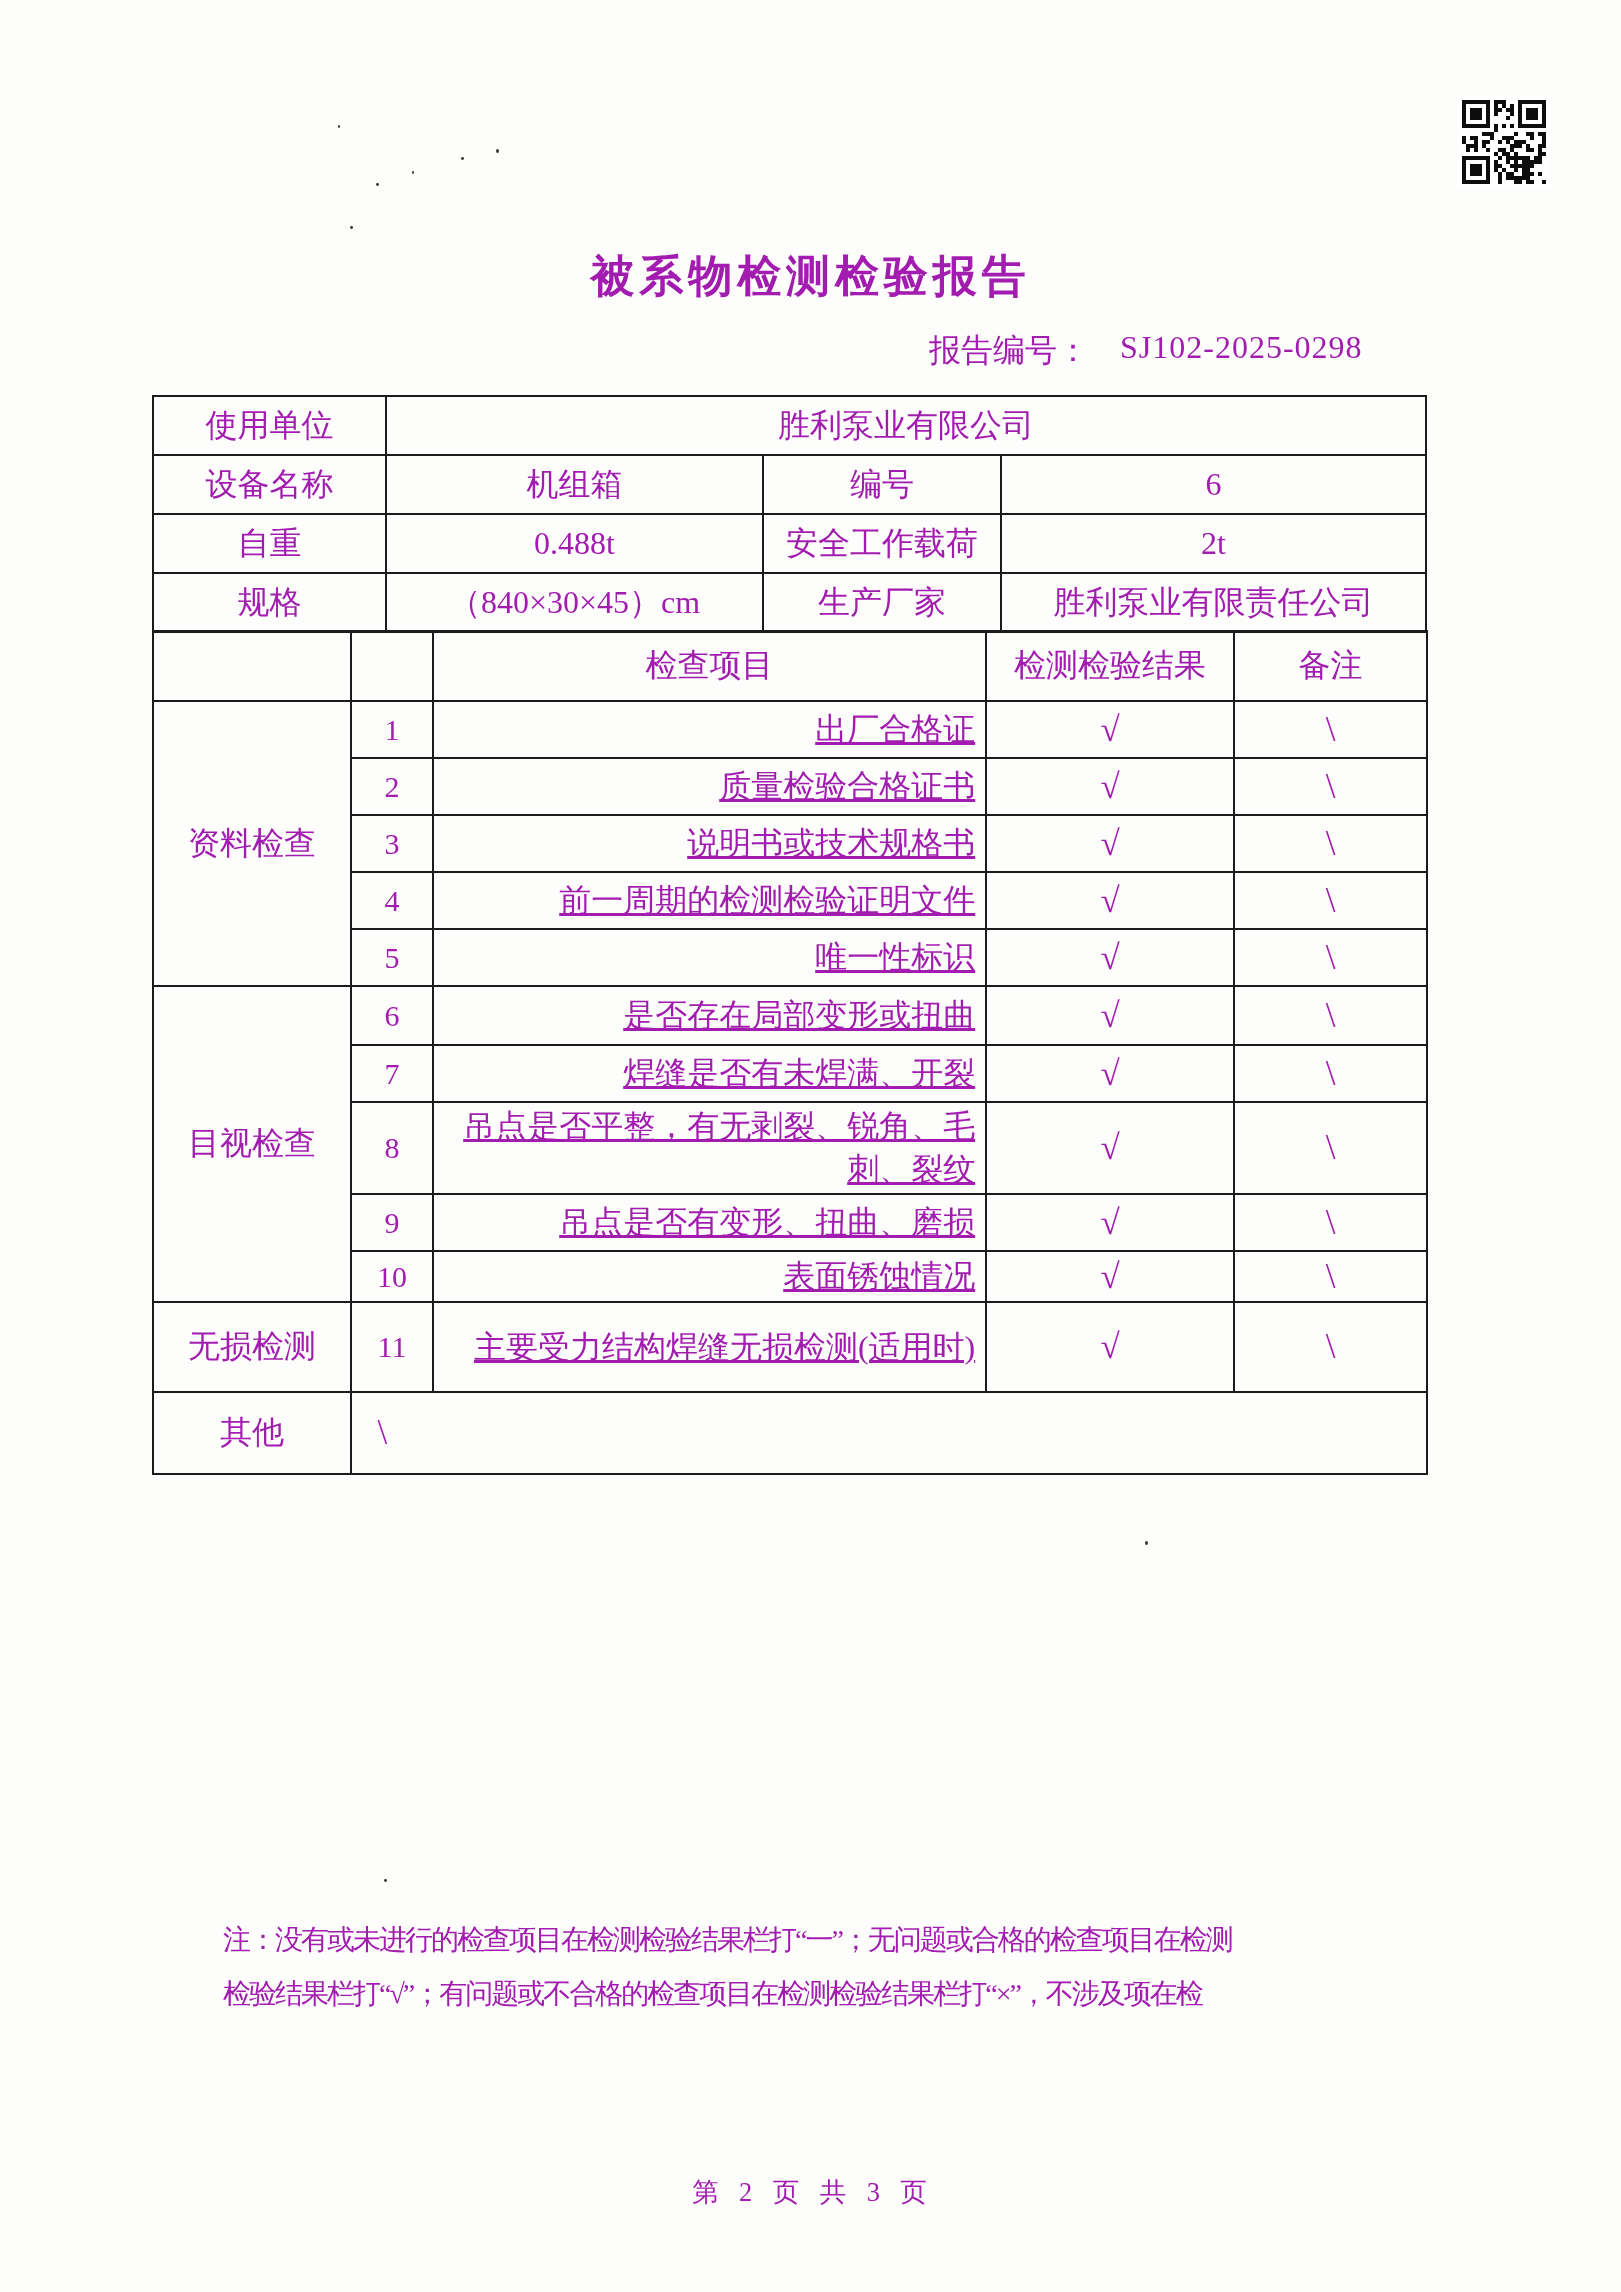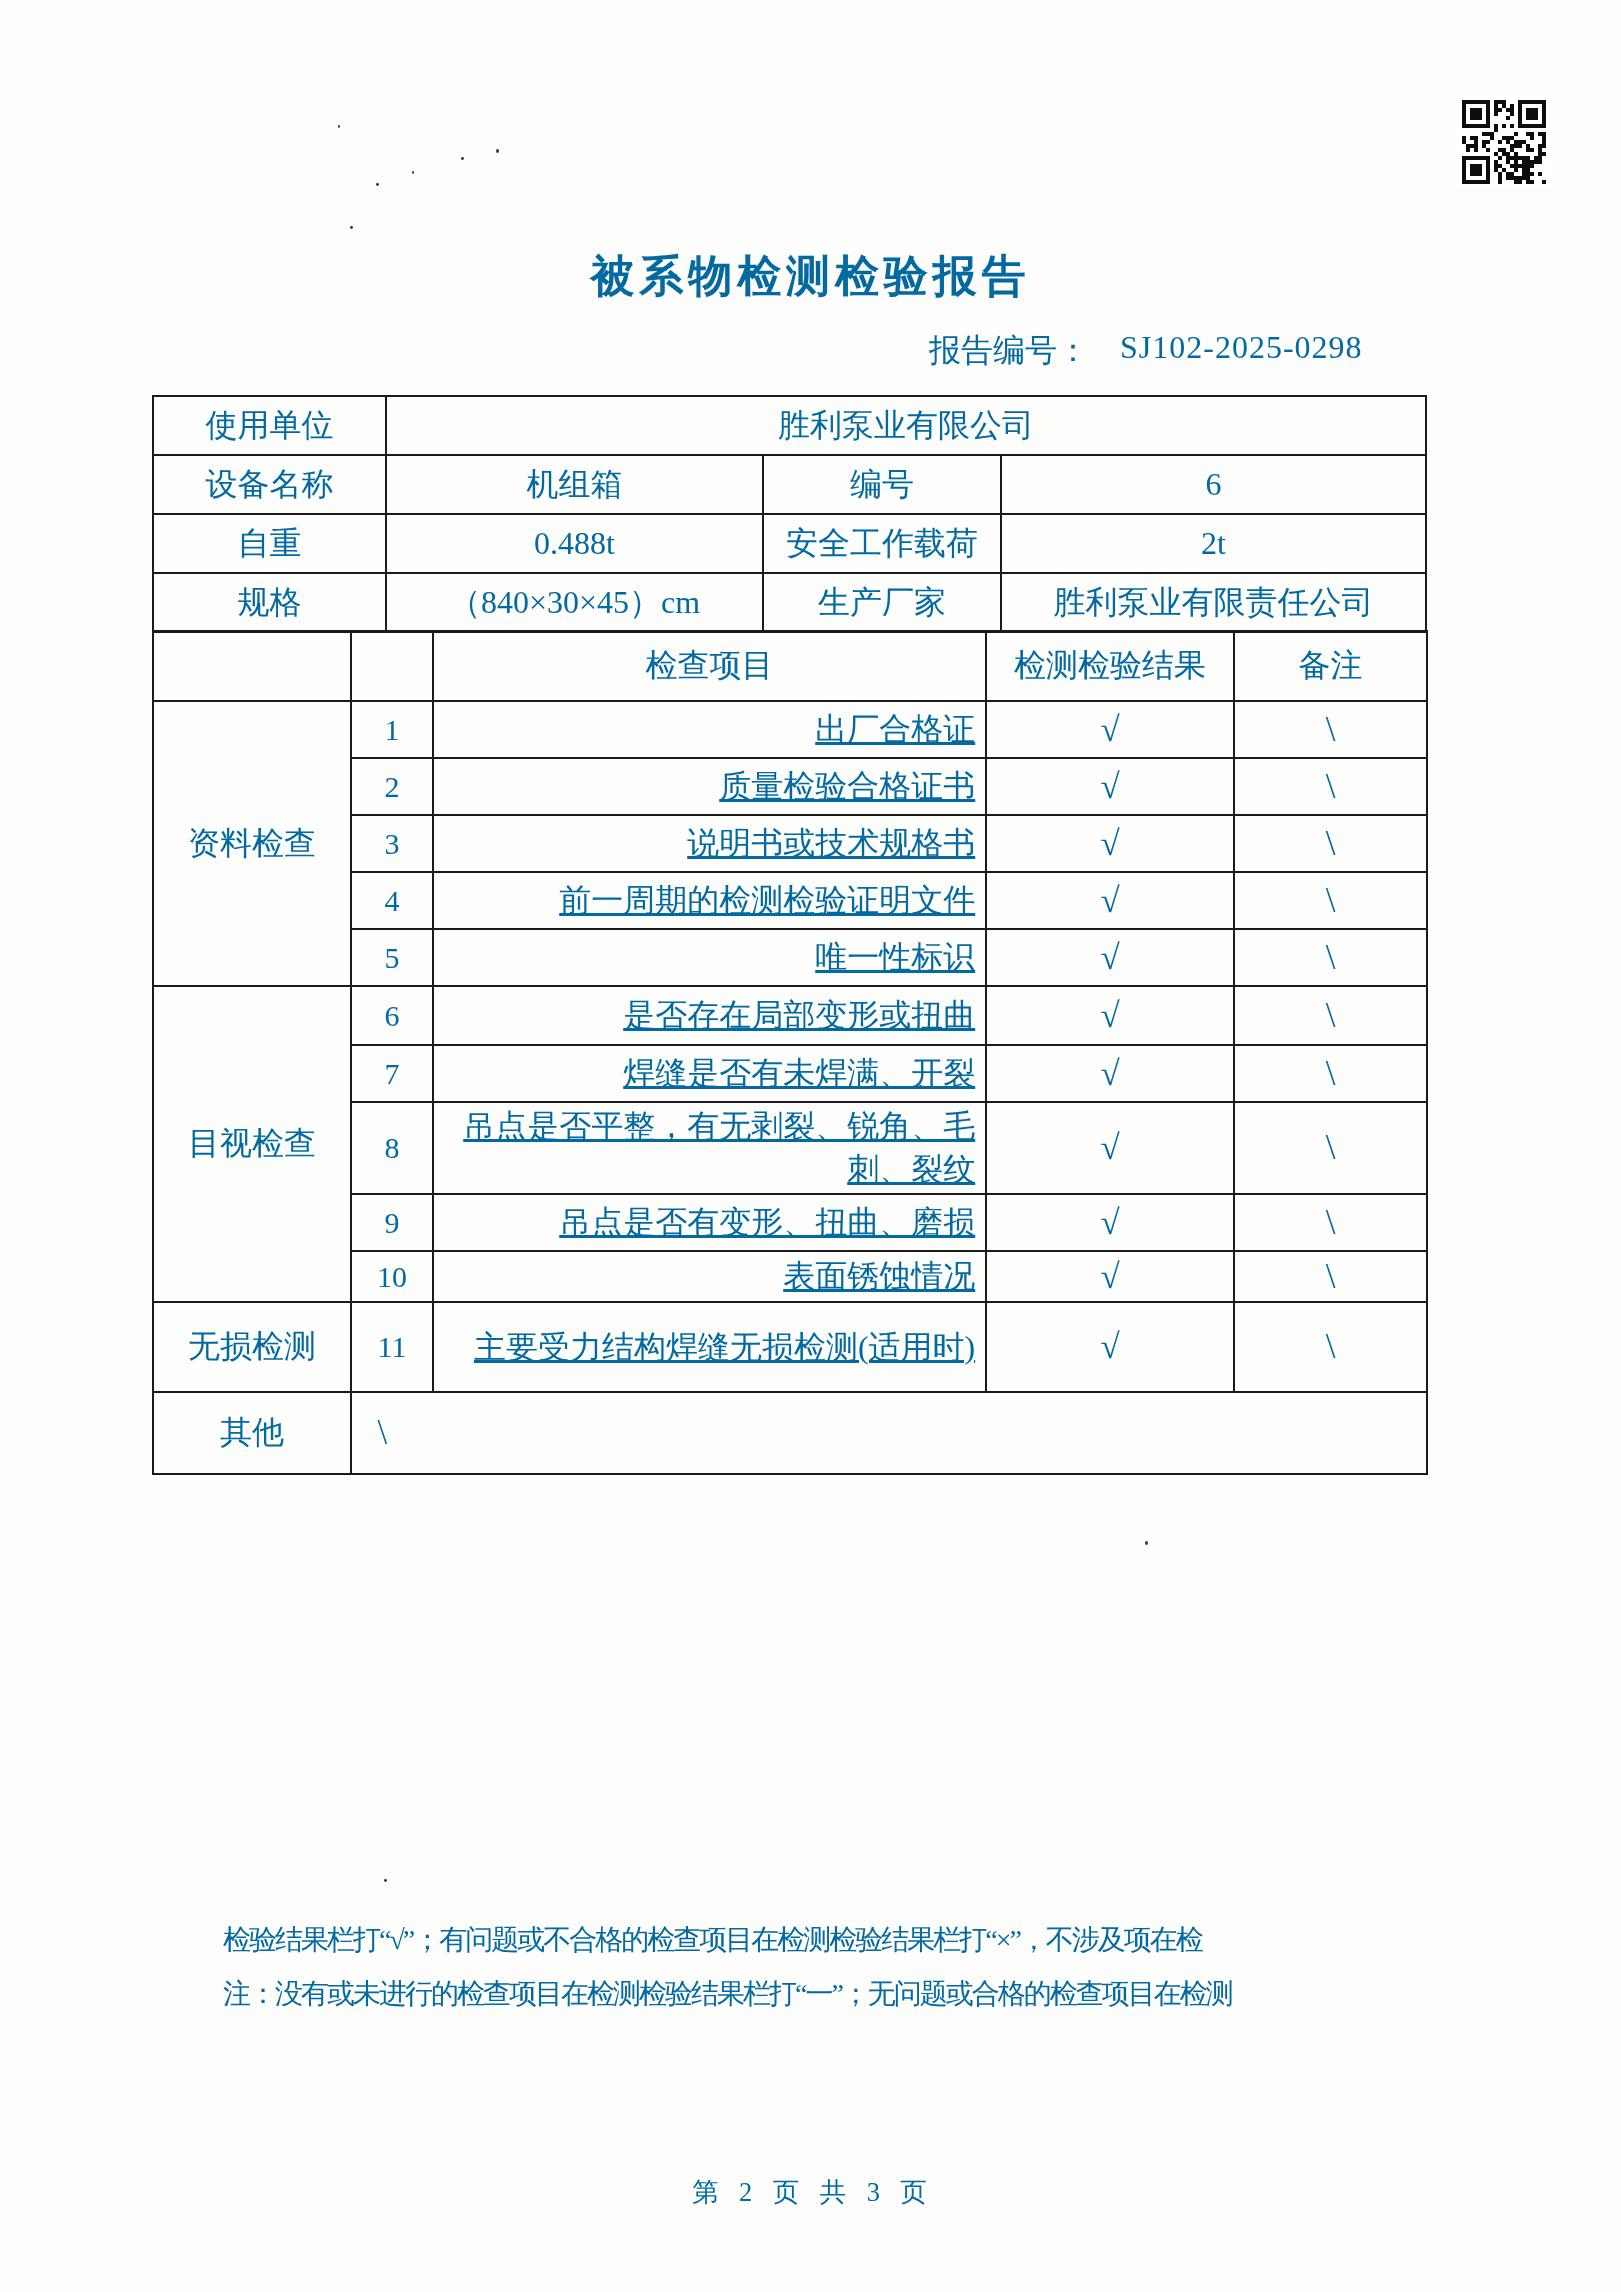--- a/index.html
+++ b/index.html
@@ -1,21 +1,21 @@
 <!DOCTYPE html>
 <html><head>
 <meta charset="utf-8">
 <style>
   html,body{margin:0;padding:0;background:#e8e8e8;}
   .page{
     position:relative;
     width:1621px;height:2293px;
     background:#fdfdfc;
     font-family:"Liberation Serif","DejaVu Serif",serif;
-    color:#0369a1;
+    color:#a21caf;
     overflow:hidden;
   }
   
   .speck{position:absolute;background:#3a3a3a;border-radius:50%;}
   
   .qr{position:absolute;left:1458px;top:96px;width:92px;height:92px;}
   
   .doc-title{
     position:absolute;top:247px;left:50%;transform:translateX(-50%);
     font-size:44px;font-weight:700;letter-spacing:4.9px;white-space:nowrap;
@@ -433,20 +433,20 @@
 
       <tr style="height:82px;">
         <td>其他</td>
         <td colspan="4" class="other-value">\</td>
       </tr>
     </tbody>
       </table>
   </div>
 
   <div class="note">
+    <div>注：没有或未进行的检查项目在检测检验结果栏打“一”；无问题或合格的检查项目在检测</div>
     <div>检验结果栏打“√”；有问题或不合格的检查项目在检测检验结果栏打“×”，不涉及项在检</div>
-    <div>注：没有或未进行的检查项目在检测检验结果栏打“一”；无问题或合格的检查项目在检测</div>
   </div>
 
   <div class="page-footer">第 2 页 共 3 页</div>
 
 </div>
 
 
 </body></html>

